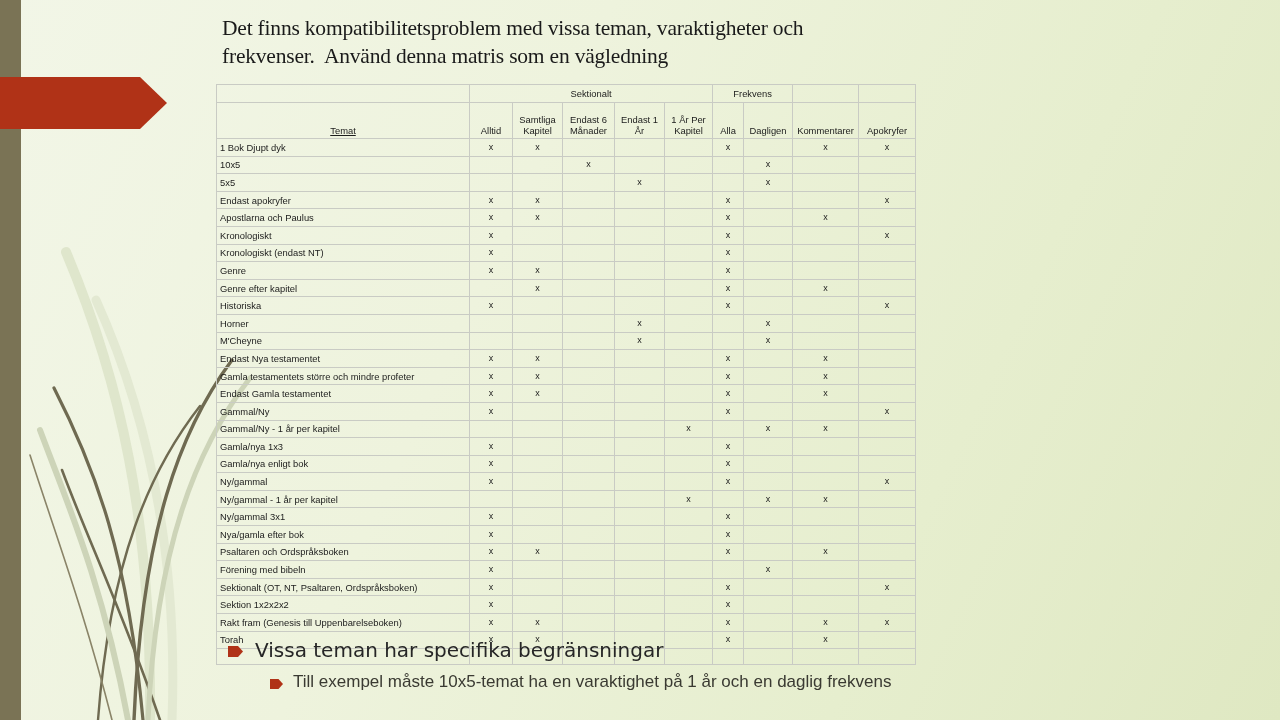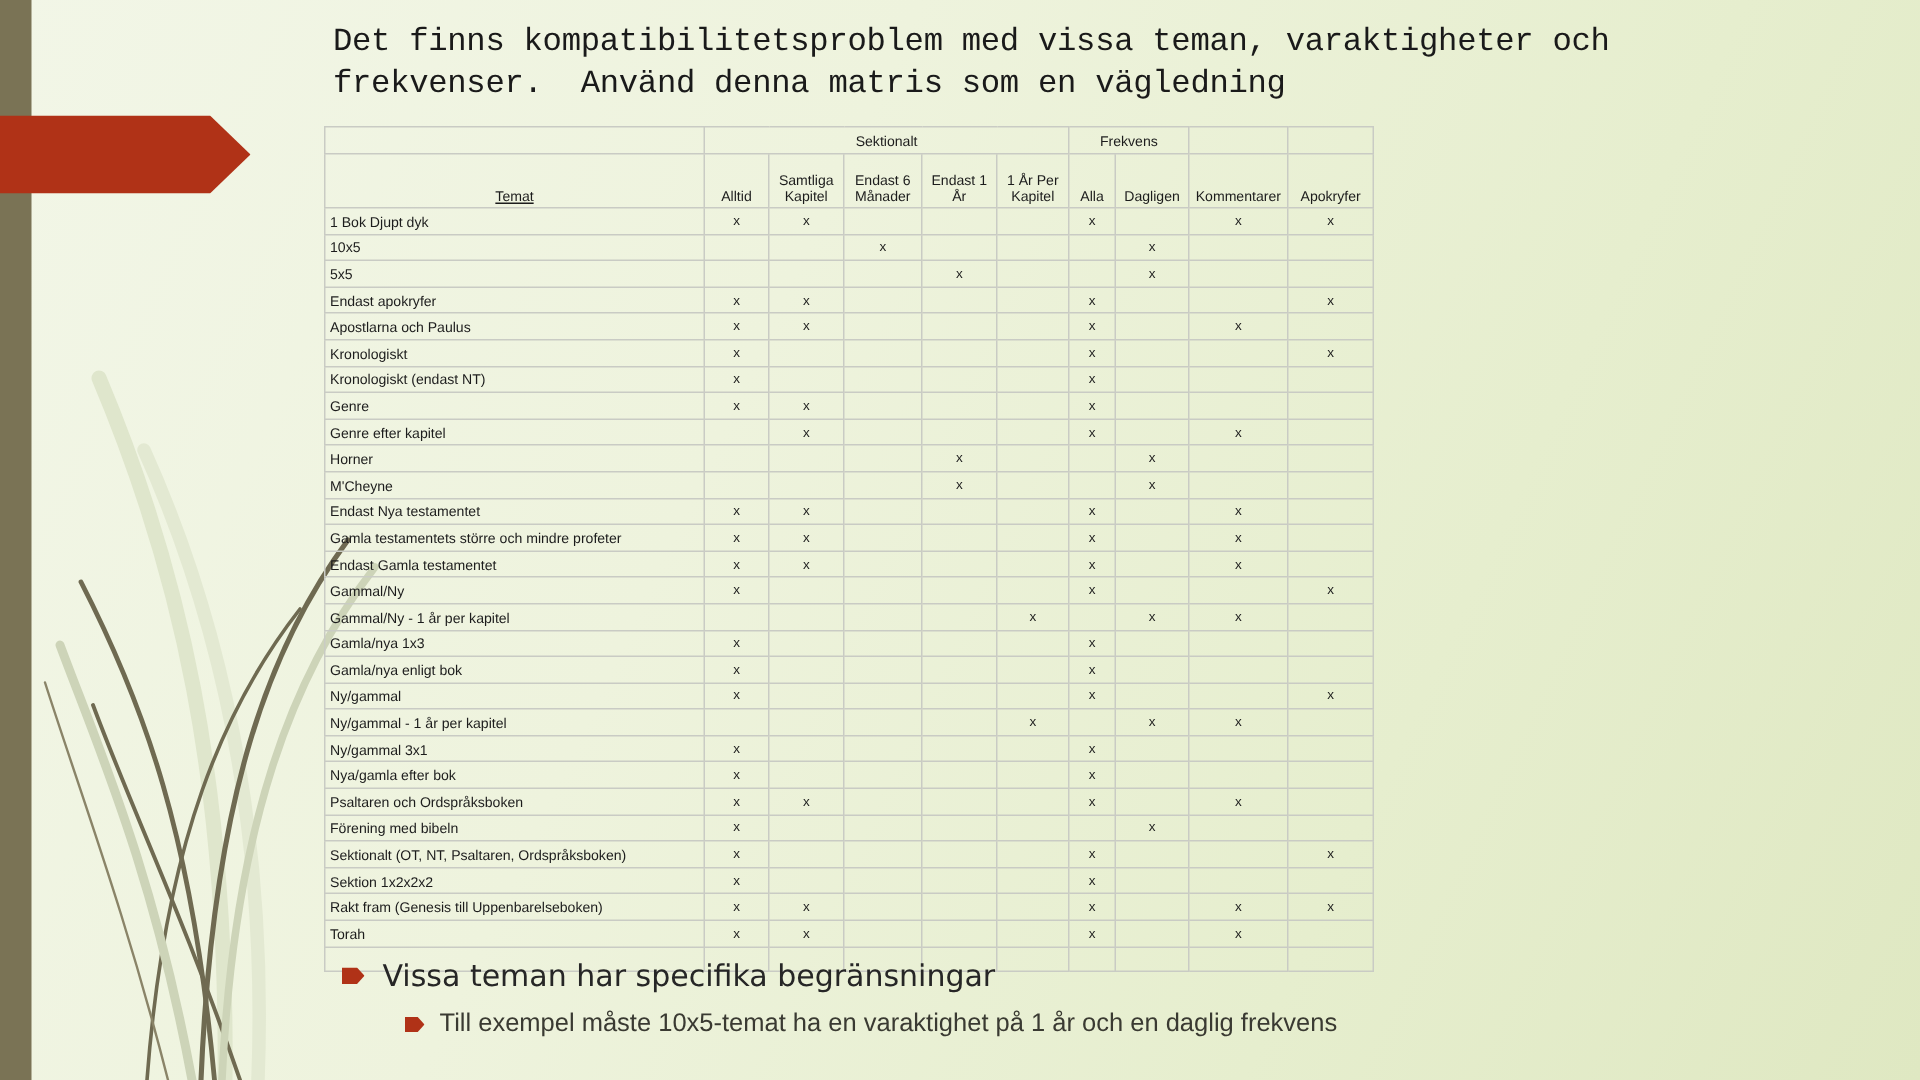--- a/index.html
+++ b/index.html
@@ -54,21 +54,21 @@
   
   .slide-title {
     position: absolute;
     left: 222px;
     top: 14px;
     width: 860px;
     font-size: 21.5px;
     line-height: 28px;
     color: #1a1a1a;
     letter-spacing: -0.2px;
-    font-family: Liberation Mono, monospace;
+    font-family: Liberation Serif, serif;
     font-weight: 400;
   }
   .slide-title .line { display: block; white-space: pre; }
 
   
   .matrix-wrap {
     position: absolute;
     left: 216px;
     top: 84px;
     width: 699px;
@@ -355,20 +355,32 @@
             <td class="mark">x</td>
             <td class="mark"></td>
             <td class="mark"></td>
             <td class="mark"></td>
             <td class="mark">x</td>
             <td class="mark"></td>
             <td class="mark">x</td>
             <td class="mark"></td>
           </tr>
           <tr>
+            <td class="name">Historiska</td>
+            <td class="mark">x</td>
+            <td class="mark"></td>
+            <td class="mark"></td>
+            <td class="mark"></td>
+            <td class="mark"></td>
+            <td class="mark">x</td>
+            <td class="mark"></td>
+            <td class="mark"></td>
+            <td class="mark">x</td>
+          </tr>
+          <tr>
             <td class="name">Horner</td>
             <td class="mark"></td>
             <td class="mark"></td>
             <td class="mark"></td>
             <td class="mark">x</td>
             <td class="mark"></td>
             <td class="mark"></td>
             <td class="mark">x</td>
             <td class="mark"></td>
             <td class="mark"></td>

